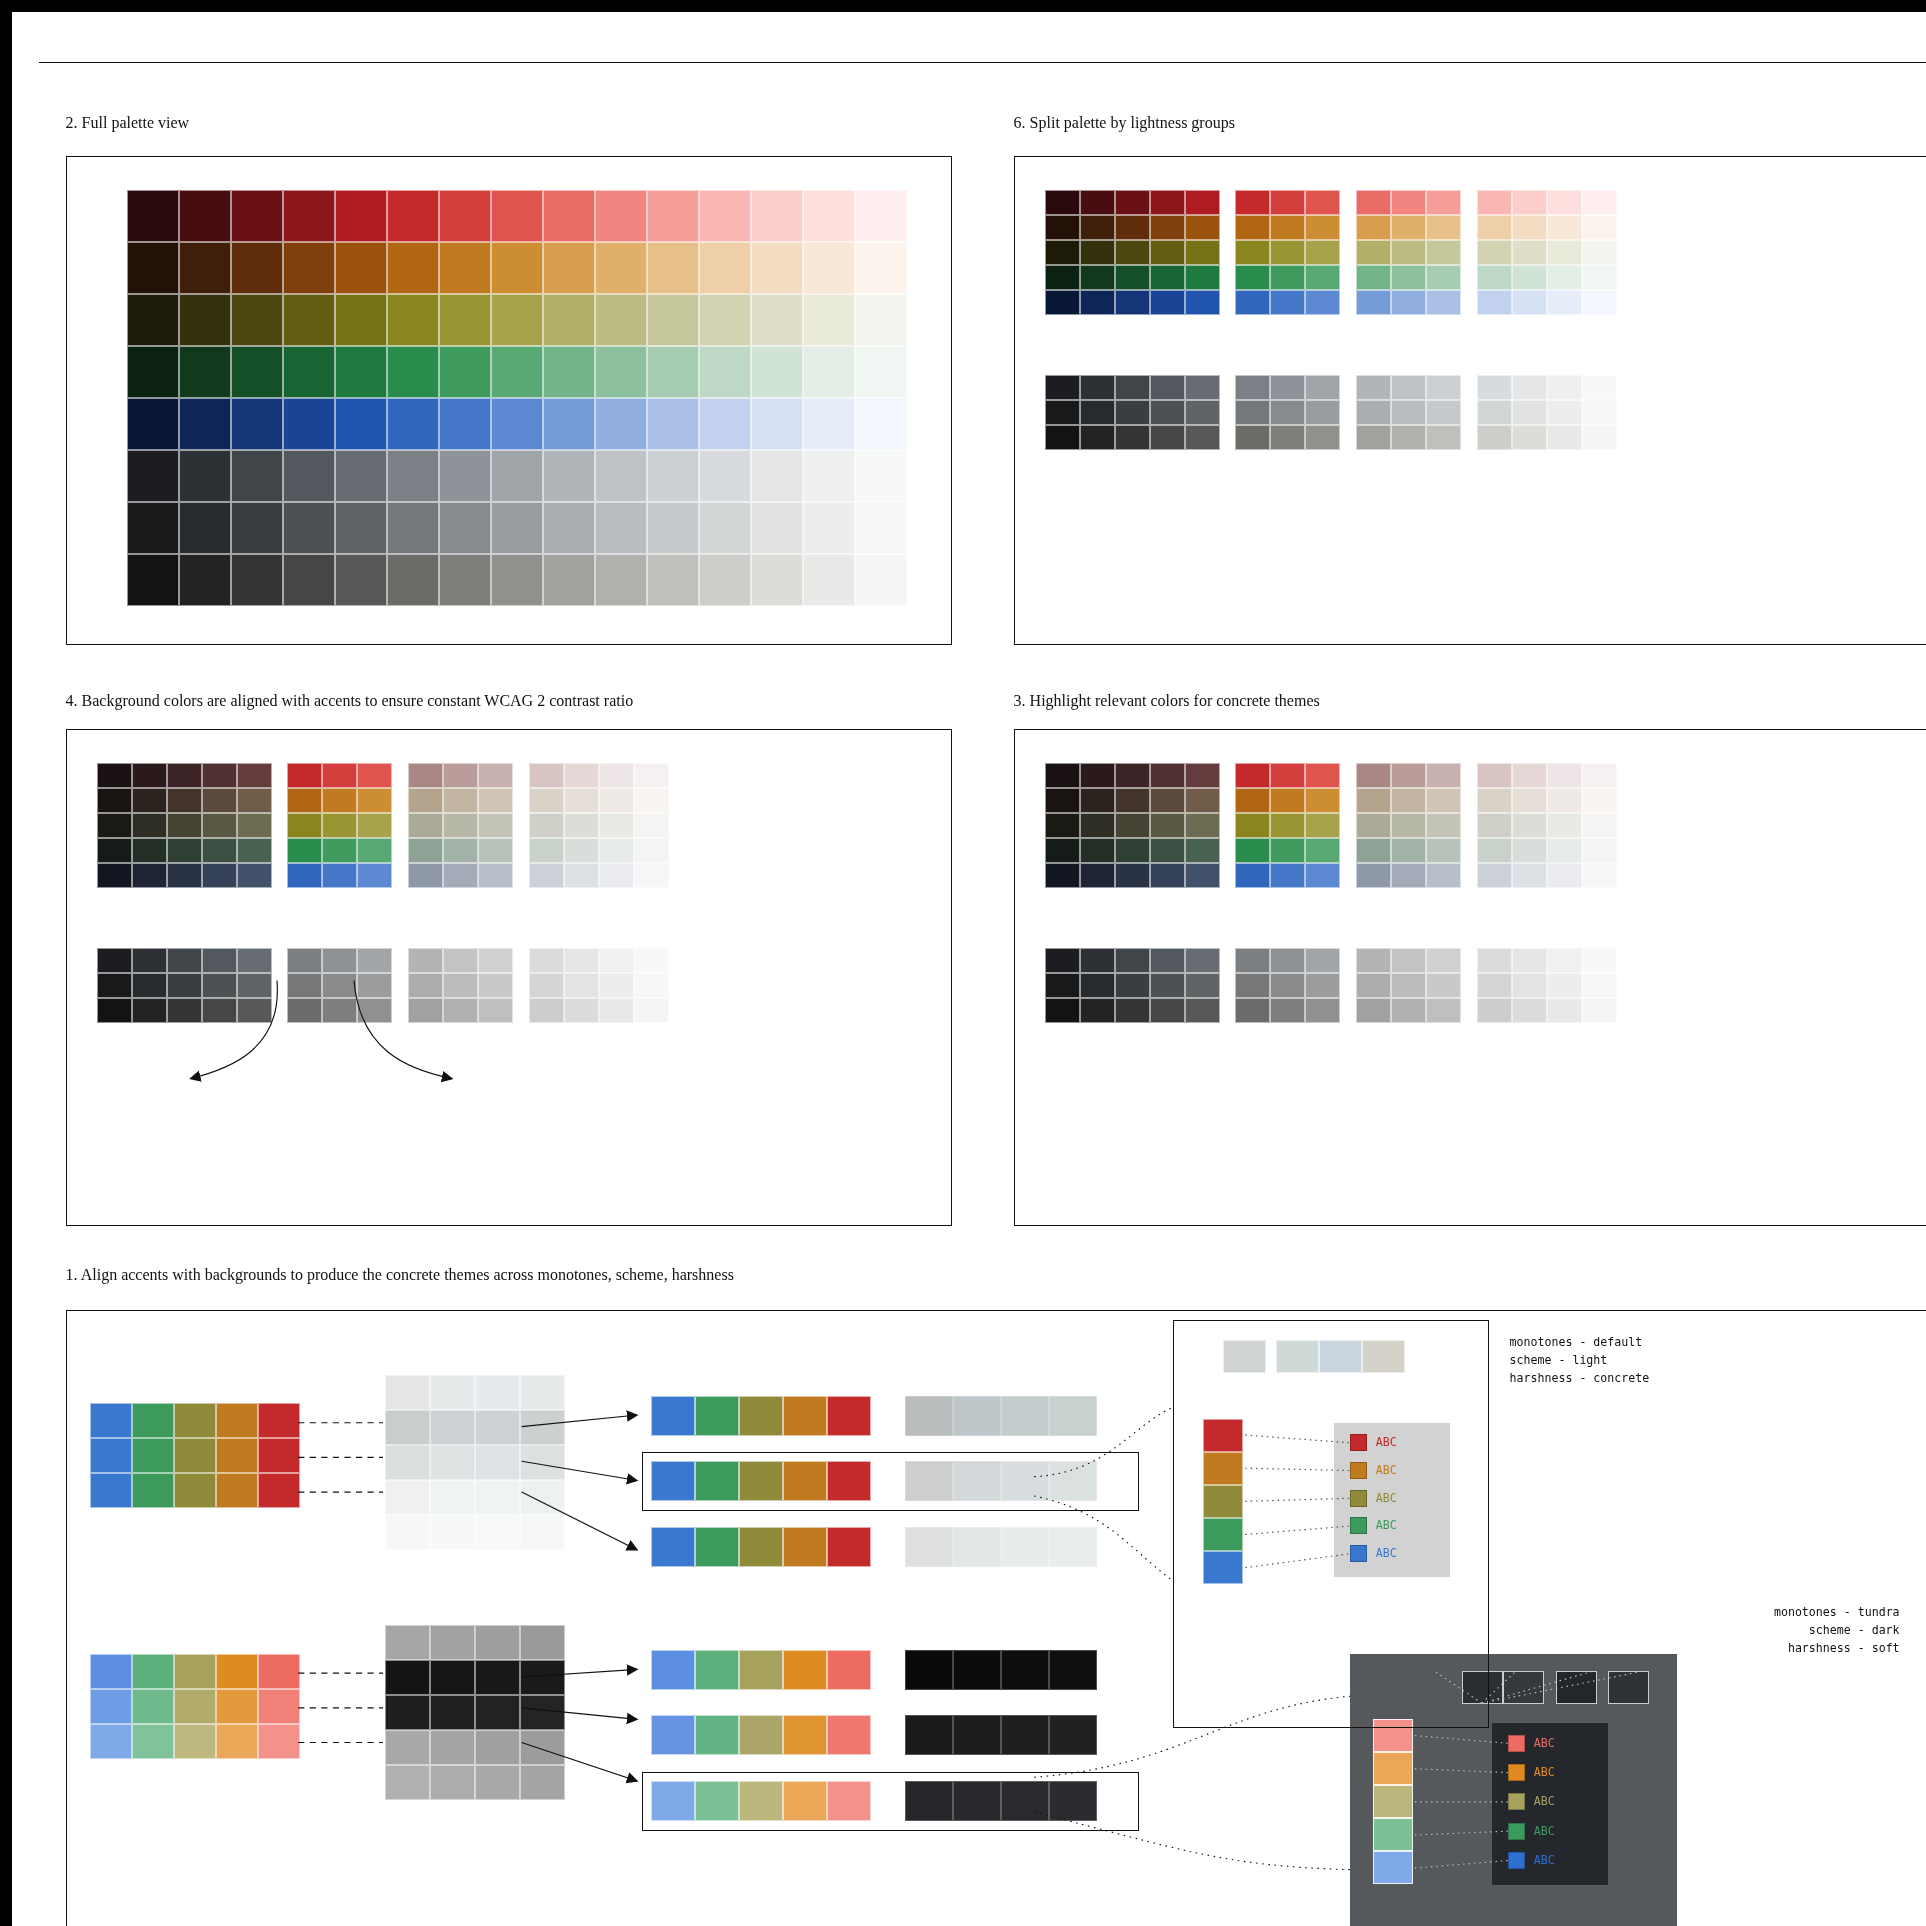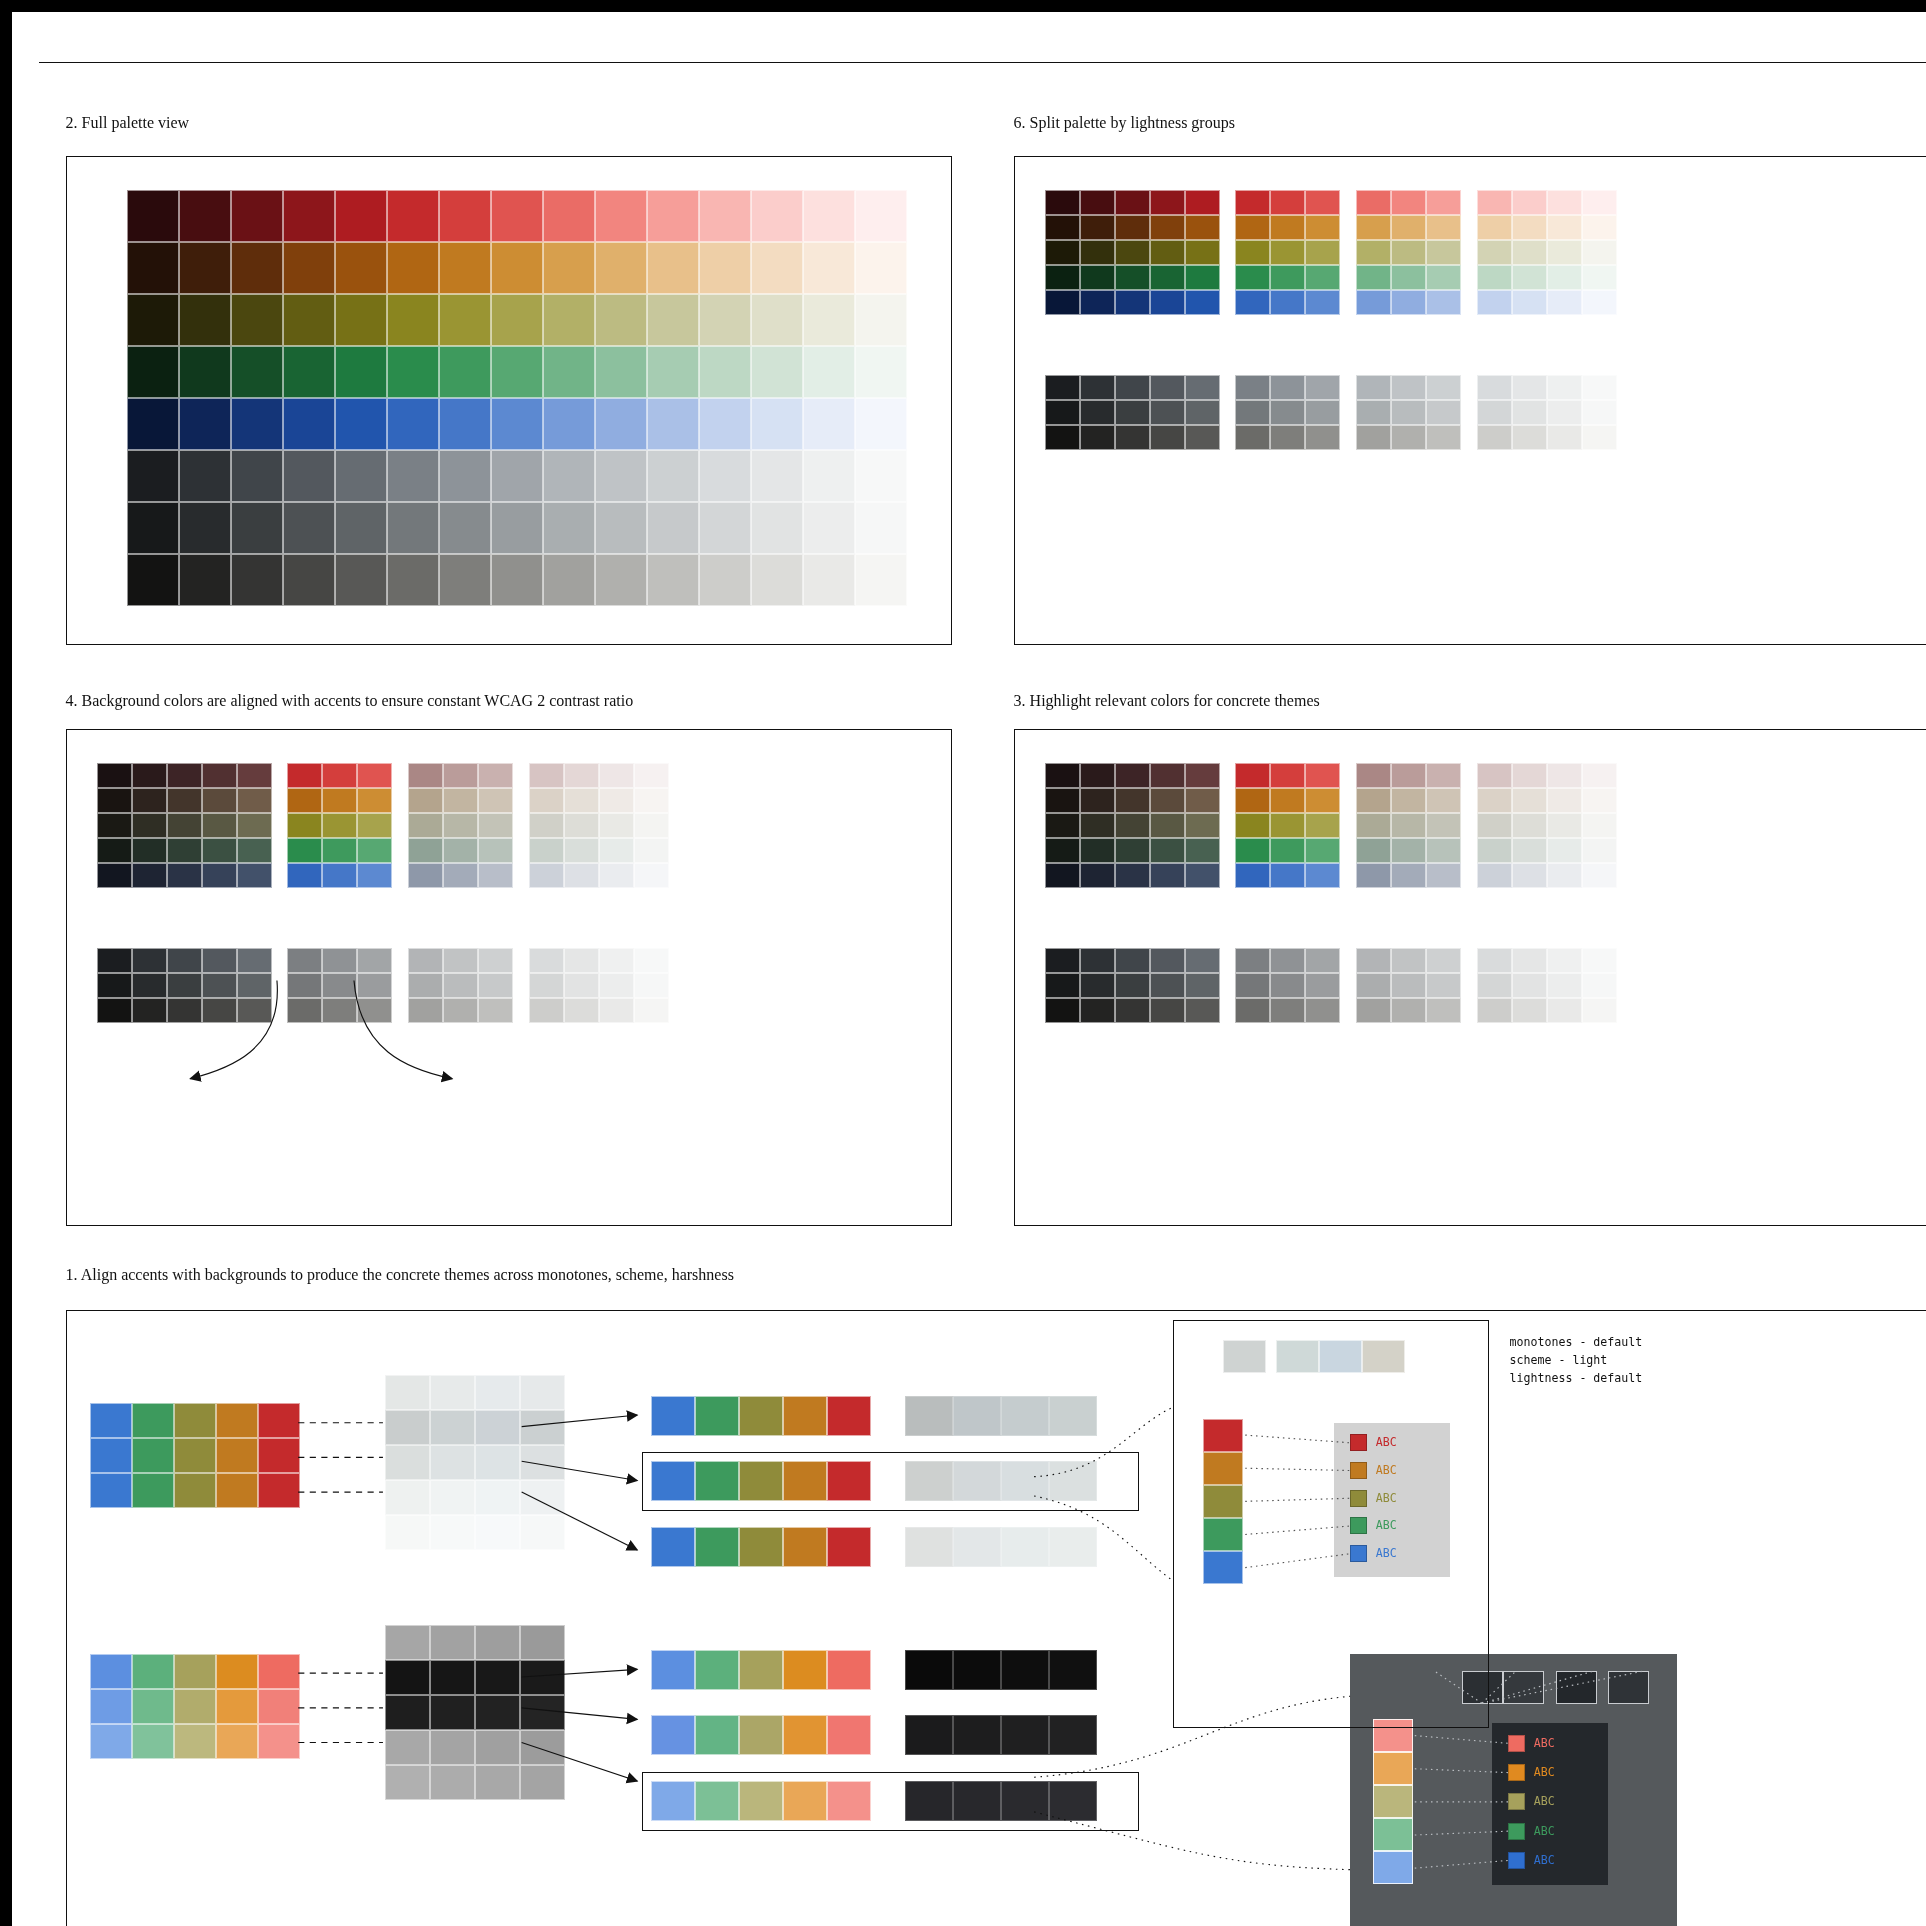--- a/index.html
+++ b/index.html
@@ -869,21 +869,24 @@
           <path d="M3672,1018 L3760,935" stroke="#b9bdc1" stroke-width="3" stroke-dasharray="4 10" fill="none"></path>
           <path d="M3672,1018 L3960,935" stroke="#b9bdc1" stroke-width="3" stroke-dasharray="4 10" fill="none"></path>
           <path d="M3672,1018 L4090,935" stroke="#b9bdc1" stroke-width="3" stroke-dasharray="4 10" fill="none"></path>
         </svg>
       </div>
 
     <div class="obox" style="left:1106px;top:9.6px;width:316px;height:408px;"></div>
 
     <div class="mono" style="left:1443px;top:23px;">monotones - default
 scheme - light
-lightness - default</div>
+harshness - concrete</div>
+    <div class="mono right" style="left:1371px;top:293px;width:462px;">monotones - tundra
+scheme - dark
+harshness - soft</div>
 
     <svg class="olay" width="1861" height="682" viewBox="0 0 4830 1770">
       <defs>
         <marker id="ah2" markerWidth="12" markerHeight="12" refX="9" refY="6" orient="auto">
           <path d="M0,1 L10,6 L0,11 z" fill="#111"></path>
         </marker>
       </defs>
 
       <path d="M600,290 L820,290" stroke="#111" stroke-width="3" stroke-dasharray="16 14" fill="none"></path>
       <path d="M600,380 L820,380" stroke="#111" stroke-width="3" stroke-dasharray="16 14" fill="none"></path>

